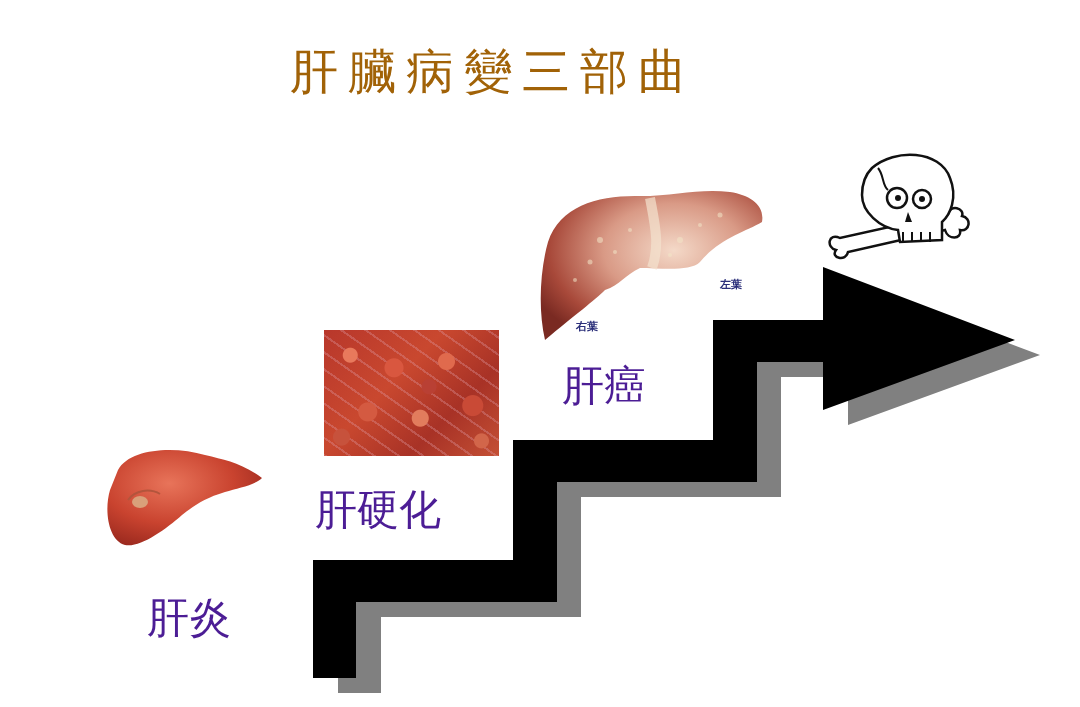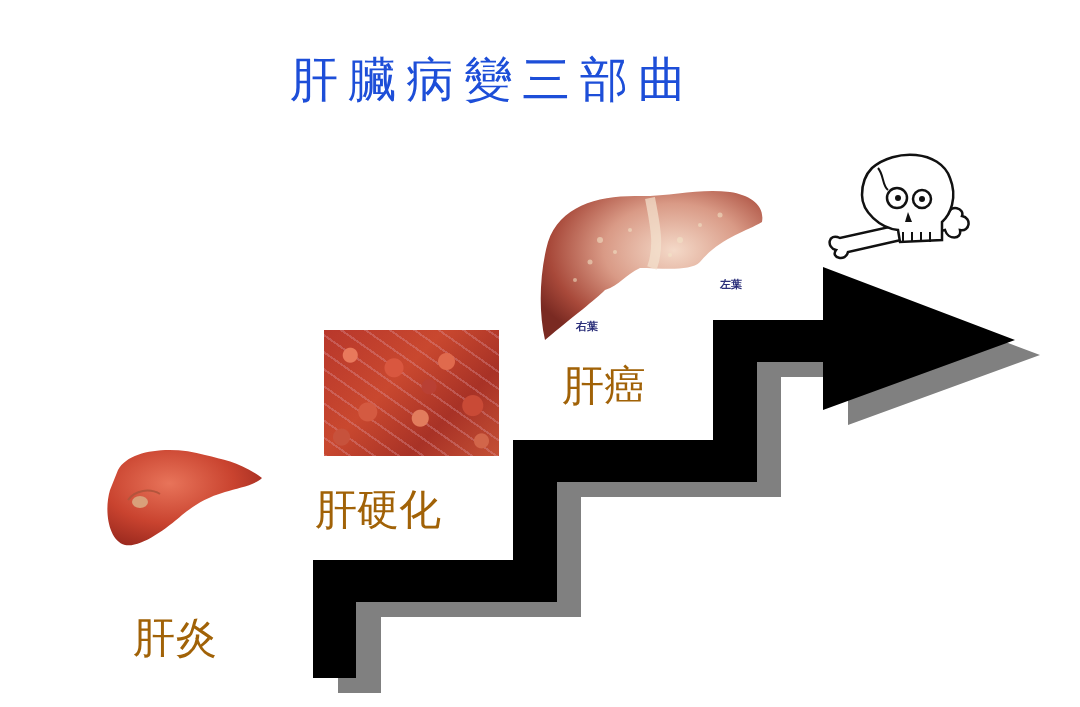--- a/index.html
+++ b/index.html
@@ -1,21 +1,21 @@
 <!DOCTYPE html>
 <html><head>
   <meta charset="utf-8">
   <style>
     html, body { margin: 0; padding: 0; background: #ffffff; }
     body { width: 1080px; height: 707px; position: relative; overflow: hidden;
            font-family: "DejaVu Serif", "Liberation Serif", serif; }
-    .title { position: absolute; left: 290px; top: 40px; font-size: 48px; color: #1d4ed8;
-             letter-spacing: 10px; white-space: nowrap; font-weight: normal; margin-top: 8px; }
-    .label { position: absolute; color: #a16207; font-size: 42px; white-space: nowrap; }
-    .lbl-hep { left: 133px; top: 590px; margin-top: 20px; }
+    .title { position: absolute; left: 290px; top: 40px; font-size: 48px; color: #a16207;
+             letter-spacing: 10px; white-space: nowrap; font-weight: normal; }
+    .label { position: absolute; color: #4c1d95; font-size: 42px; white-space: nowrap; }
+    .lbl-hep { left: 147px; top: 590px; }
     .lbl-cir { left: 315px; top: 482px; }
     .lbl-can { left: 562px; top: 358px; }
     svg.layer { position: absolute; left: 0; top: 0; }
     .cirrhosis-box { position: absolute; left: 324px; top: 330px; width: 175px; height: 126px;
       background:
         radial-gradient(circle at 15% 20%, #e8795c 0 7px, transparent 8px),
         radial-gradient(circle at 40% 30%, #d9573f 0 9px, transparent 10px),
         radial-gradient(circle at 70% 25%, #e06a4d 0 8px, transparent 9px),
         radial-gradient(circle at 85% 60%, #c94a36 0 10px, transparent 11px),
         radial-gradient(circle at 25% 65%, #d45a41 0 9px, transparent 10px),

